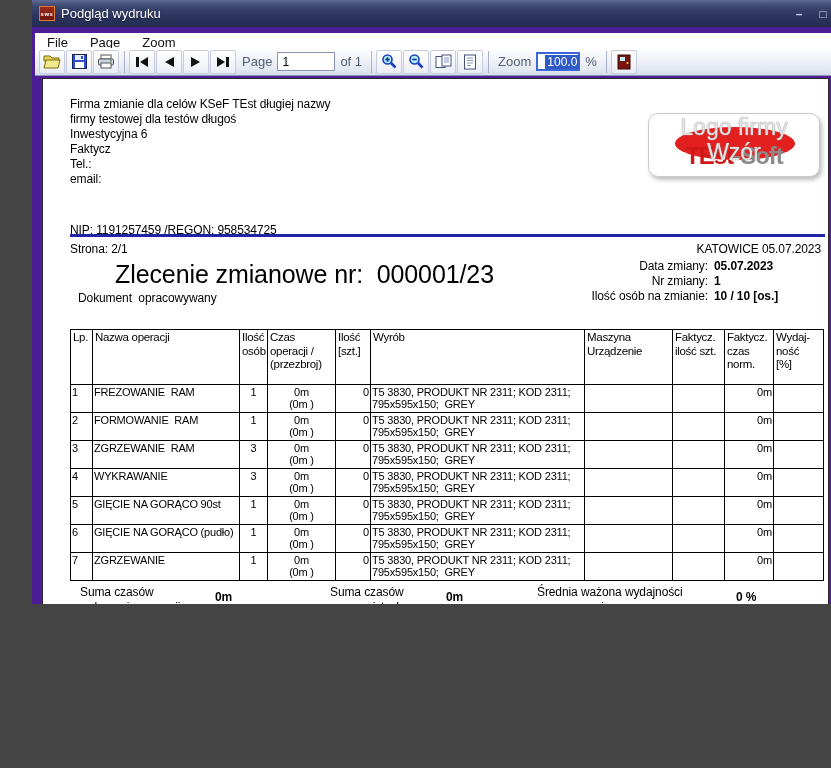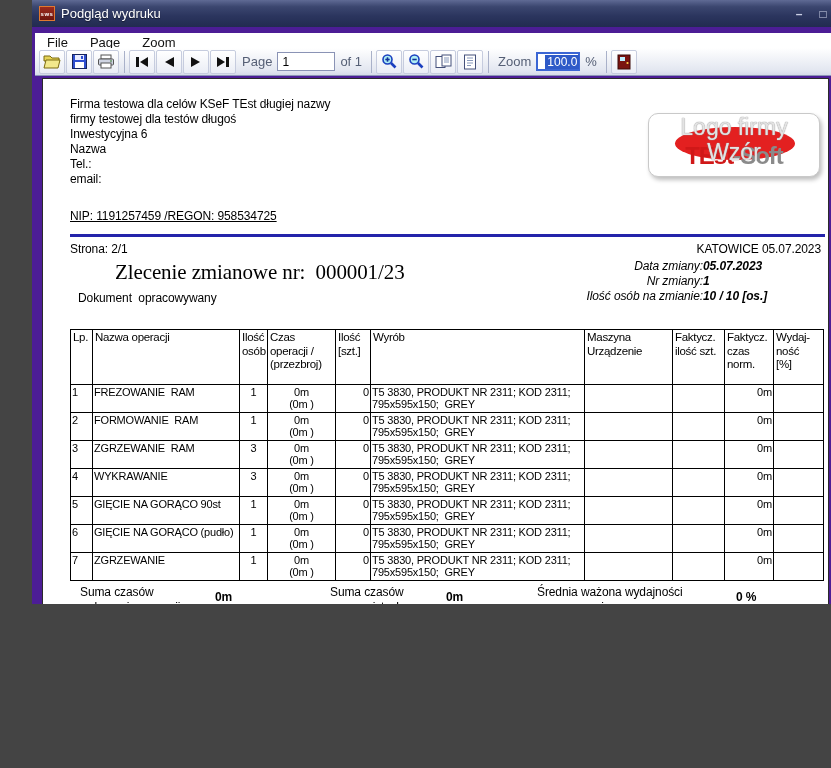--- a/index.html
+++ b/index.html
@@ -59,28 +59,28 @@
 
   
   .hbar { position:absolute; left:8px; top:744px; width:814px; height:17px;
     background:linear-gradient(180deg,#f6f8fb,#dfe3ed); }
   .grip { position:absolute; right:2px; bottom:2px; width:0; height:0;
     border-left:12px solid transparent; border-bottom:12px solid #aab3cf; }
 
   
   .doc { position:absolute; inset:0; font-size:12px; letter-spacing:-0.1px; }
   .company { position:absolute; left:27px; top:18px; line-height:15px; }
-  .nip { position:absolute; left:27px; top:130px;text-decoration:underline; }
+  .nip { position:absolute; left:27px; top:144px; }
   .rule { position:absolute; left:27px; top:155px; width:755px; height:3px; background:#2323aa; }
   .strona { position:absolute; left:27px; top:163px; }
   .citydate { position:absolute; right:7px; top:163px; }
-  .doc-title { position:absolute; left:72px; top:181px; font-size:21px; white-space:pre-wrap;font-family:Liberation Serif, serif; }
+  .doc-title { position:absolute; left:72px; top:181px; font-size:25px; white-space:pre-wrap; }
   .doc-subtitle { position:absolute; left:35px; top:212px; white-space:pre-wrap; }
-  .meta { position:absolute; right:15px; top:180px; display:grid; grid-template-columns:auto 110px;
-    line-height:15px;font-style:italic; }
+  .meta { position:absolute; right:4px; top:180px; display:grid; grid-template-columns:auto 110px;
+    column-gap:6px; line-height:15px; }
   .meta .ml { text-align:right; } .meta .mv { font-weight:bold; }
 
   
   .logo { position:absolute; left:605px; top:34px; width:172px; height:64px; background:#fff;
     border:1px solid #c9c9c9; border-radius:10px; box-shadow:2px 3px 4px rgba(0,0,0,0.25); overflow:hidden; }
   .logo-ellipse { position:absolute; left:26px; top:13px; width:120px; height:33px; background:#e32020; border-radius:50%; }
   .logo-brand { position:absolute; left:0; bottom:6px; width:100%; text-align:center;
     font-size:24px; font-weight:bold; letter-spacing:-1px; }
   .logo-brand .b-red { color:#d01818; } .logo-brand .b-gray { color:#8a8a8a; }
   .logo-wm { position:absolute; left:0; top:1px; width:100%; text-align:center; font-size:23px; line-height:25px;
@@ -224,24 +224,24 @@
           <rect x="1" y="1" width="12" height="14" fill="#7a1410" stroke="#3c0a08"></rect>
           <rect x="3" y="3" width="5" height="4" fill="#bfefff"></rect>
           <circle cx="10.5" cy="9" r="1.1" fill="#ffd24a"></circle>
         </svg>
     </div>
   </div>
 
   <div class="page">
     <div class="doc">
       <div class="company">
-        <div>Firma testowa dla celów KSeF TEst długiej nazwy</div>
+        <div>Firma zmianie dla celów KSeF TEst długiej nazwy</div>
         <div>firmy testowej dla testów długoś</div>
         <div>Inwestycyjna 6</div>
-        <div>Nazwa</div>
+        <div>Faktycz</div>
         <div>Tel.:</div>
         <div>email:</div>
       </div>
 
       <div class="logo">
         <div class="logo-ellipse"></div>
         <div class="logo-brand"><span class="b-red">TEst</span><span class="b-gray">-Soft</span></div>
         <div class="logo-wm">
           <div>Logo firmy</div>
           <div>Wzór</div>

